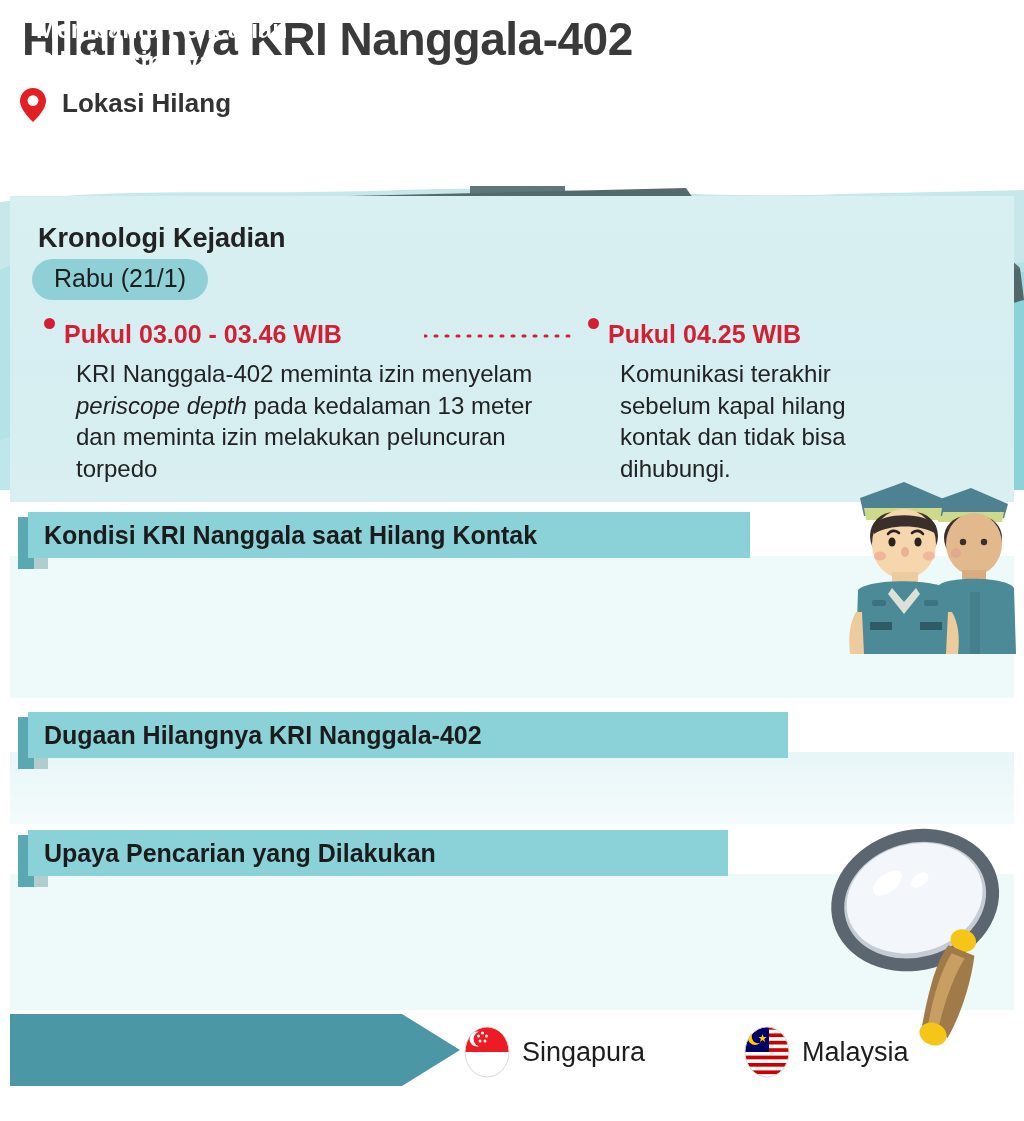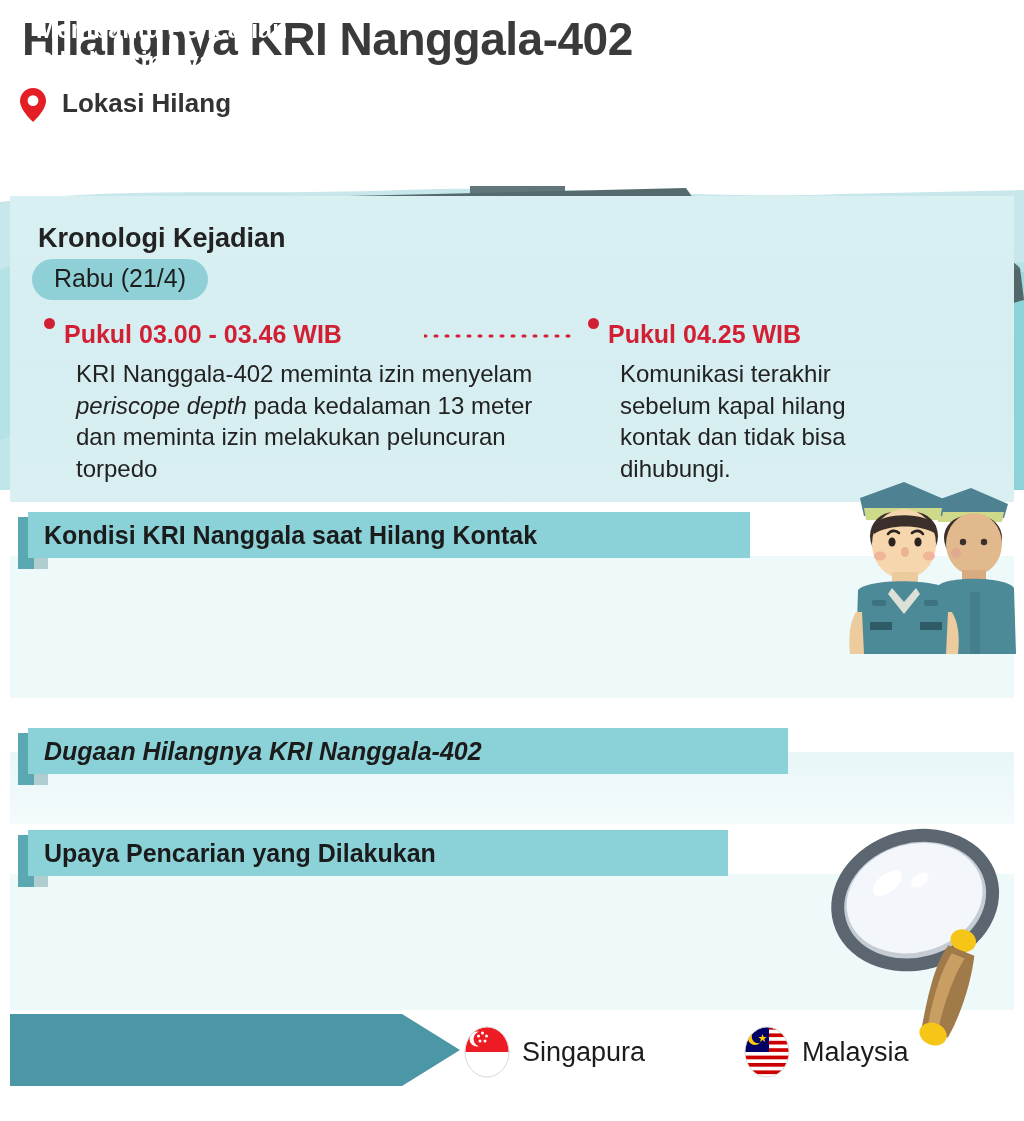--- a/index.html
+++ b/index.html
@@ -161,21 +161,21 @@
         <path d="M13 0C5.8 0 0 5.8 0 13c0 9.2 13 21 13 21s13-11.8 13-21C26 5.8 20.2 0 13 0z" fill="#e31e24"></path>
         <circle cx="13" cy="12.6" r="5.4" fill="#ffffff"></circle>
       </svg>
       <span class="loc-label">Lokasi Hilang</span>
     </div>
 
   </div>
 
   <div class="chrono">
     <div class="chrono-title">Kronologi Kejadian</div>
-    <div class="date-pill">Rabu (21/4)</div>
+    <div class="date-pill">Rabu (21/1)</div>
 
     <div class="tl-col tl-left">
       <div class="tl-time">
         <span class="tl-dot"></span>
         <span>Pukul 03.00 - 03.46 WIB</span>
       </div>
       <div class="tl-body"><span>KRI Nanggala-402 meminta izin menyelam </span><em>periscope depth</em><span> pada kedalaman 13 meter dan meminta izin melakukan peluncuran torpedo</span></div>
     </div>
 
     <div class="tl-col tl-right">
@@ -206,21 +206,21 @@
     </div>
     <div style="margin-left:19px; margin-top:2px;">(49 ABK, 1 komandan kapal, dan 3 orang arsenal)</div>
     <div class="dashline" style="margin-left:-4px; width:880px;"></div>
     <div class="bi">
       <span class="bdot"></span>
       <span class="bi-txt">Persediaan oksigen di dalam dapat bertahan hingga 72 jam.</span>
     </div>
   </div>
 
   <div class="panel grad" style="left:10px; top:752px; width:1004px; height:72px;"></div>
-  <div class="secbar" style="left:10px; top:728px; width:810px;font-style:italic;">
+  <div class="secbar" style="left:10px; top:712px; width:810px;">
     <div class="tabshadow"></div>
     <div class="tab"></div>
     <div class="bar" style="width:760px;">
       <span class="label">Dugaan Hilangnya KRI Nanggala-402</span>
     </div>
   </div>
   <div class="plain-text" style="left:30px; top:768px; width:970px;"><span>Sempat mengalami </span><i>black out</i><span> atau mati listrik sebelum hilang kontak</span></div>
 
   <div class="panel" style="left:10px; top:874px; width:1004px; height:136px;"></div>
   <div class="secbar" style="left:10px; top:830px; width:740px;">

